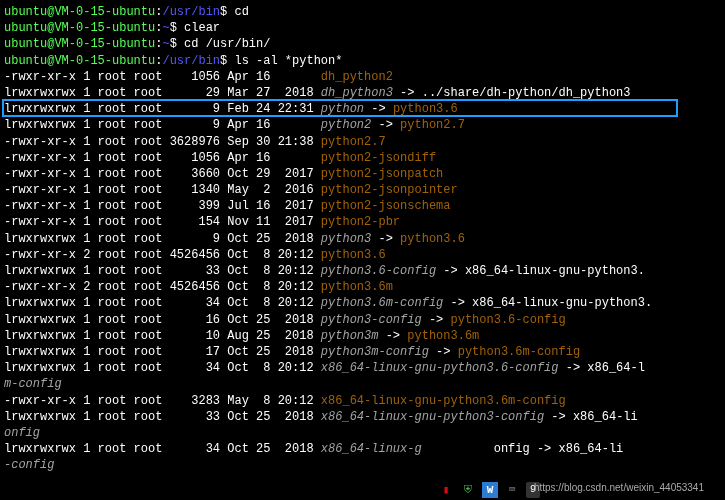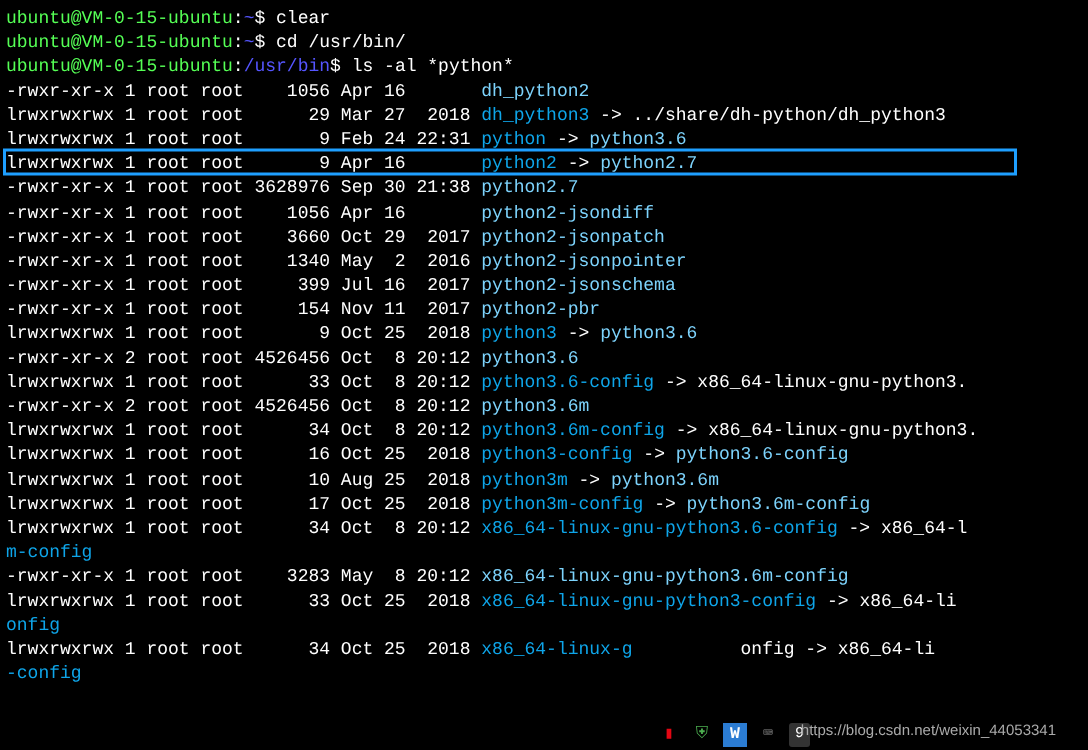--- a/index.html
+++ b/index.html
@@ -18,22 +18,22 @@
       position: relative;
       padding: 4px;
       line-height: 1.35;
     }
     .line {
       white-space: pre;
     }
     .prompt-user { color: #55ff55; }
     .prompt-path { color: #5555ff; }
     .cmd { color: #fff; }
-    .dir-link { color: #0ea5e9; }
-    .file-reg { color: #7dd3fc; }
+    .dir-link { color: #a3a3a3; font-style: italic; }
+    .file-reg { color: #a16207; }
     .highlight-box {
       position: absolute;
       border: 2px solid #1e9fff;
       background: transparent;
       pointer-events: none;
     }
     .watermark {
       position: absolute;
       bottom: 6px;
       right: 21px;
@@ -62,20 +62,21 @@
       color: #fff;
       padding: 1px 4px;
       font-size: 10px;
       border-radius: 2px;
     }
   </style>
 </head>
 <body>
 
 <div id="terminal">
+    <div class="line"><span class="prompt-user">ubuntu@VM-0-15-ubuntu</span><span class="cmd">:</span><span class="prompt-path">/usr/bin</span><span class="cmd">$ cd</span></div>
     <div class="line"><span class="prompt-user">ubuntu@VM-0-15-ubuntu</span><span class="cmd">:</span><span class="prompt-path">~</span><span class="cmd">$ clear</span></div>
     <div class="line"><span class="prompt-user">ubuntu@VM-0-15-ubuntu</span><span class="cmd">:</span><span class="prompt-path">~</span><span class="cmd">$ cd /usr/bin/</span></div>
     <div class="line"><span class="prompt-user">ubuntu@VM-0-15-ubuntu</span><span class="cmd">:</span><span class="prompt-path">/usr/bin</span><span class="cmd">$ ls -al *python*</span></div>
     <div class="line"><span class="cmd">-rwxr-xr-x 1 root root    1056 Apr 16       </span><span class="file-reg">dh_python2</span></div>
     <div class="line"><span class="cmd">lrwxrwxrwx 1 root root      29 Mar 27  2018 </span><span class="dir-link">dh_python3</span><span class="cmd"> -&gt; </span><span class="cmd">../share/dh-python/dh_python3</span></div>
     <div class="line"><span class="cmd">lrwxrwxrwx 1 root root       9 Feb 24 22:31 </span><span class="dir-link">python</span><span class="cmd"> -&gt; </span><span class="file-reg">python3.6</span></div>
     <div class="line"><span class="cmd">lrwxrwxrwx 1 root root       9 Apr 16       </span><span class="dir-link">python2</span><span class="cmd"> -&gt; </span><span class="file-reg">python2.7</span></div>
     <div class="line"><span class="cmd">-rwxr-xr-x 1 root root 3628976 Sep 30 21:38 </span><span class="file-reg">python2.7</span></div>
     <div class="line"><span class="cmd">-rwxr-xr-x 1 root root    1056 Apr 16       </span><span class="file-reg">python2-jsondiff</span></div>
     <div class="line"><span class="cmd">-rwxr-xr-x 1 root root    3660 Oct 29  2017 </span><span class="file-reg">python2-jsonpatch</span></div>

